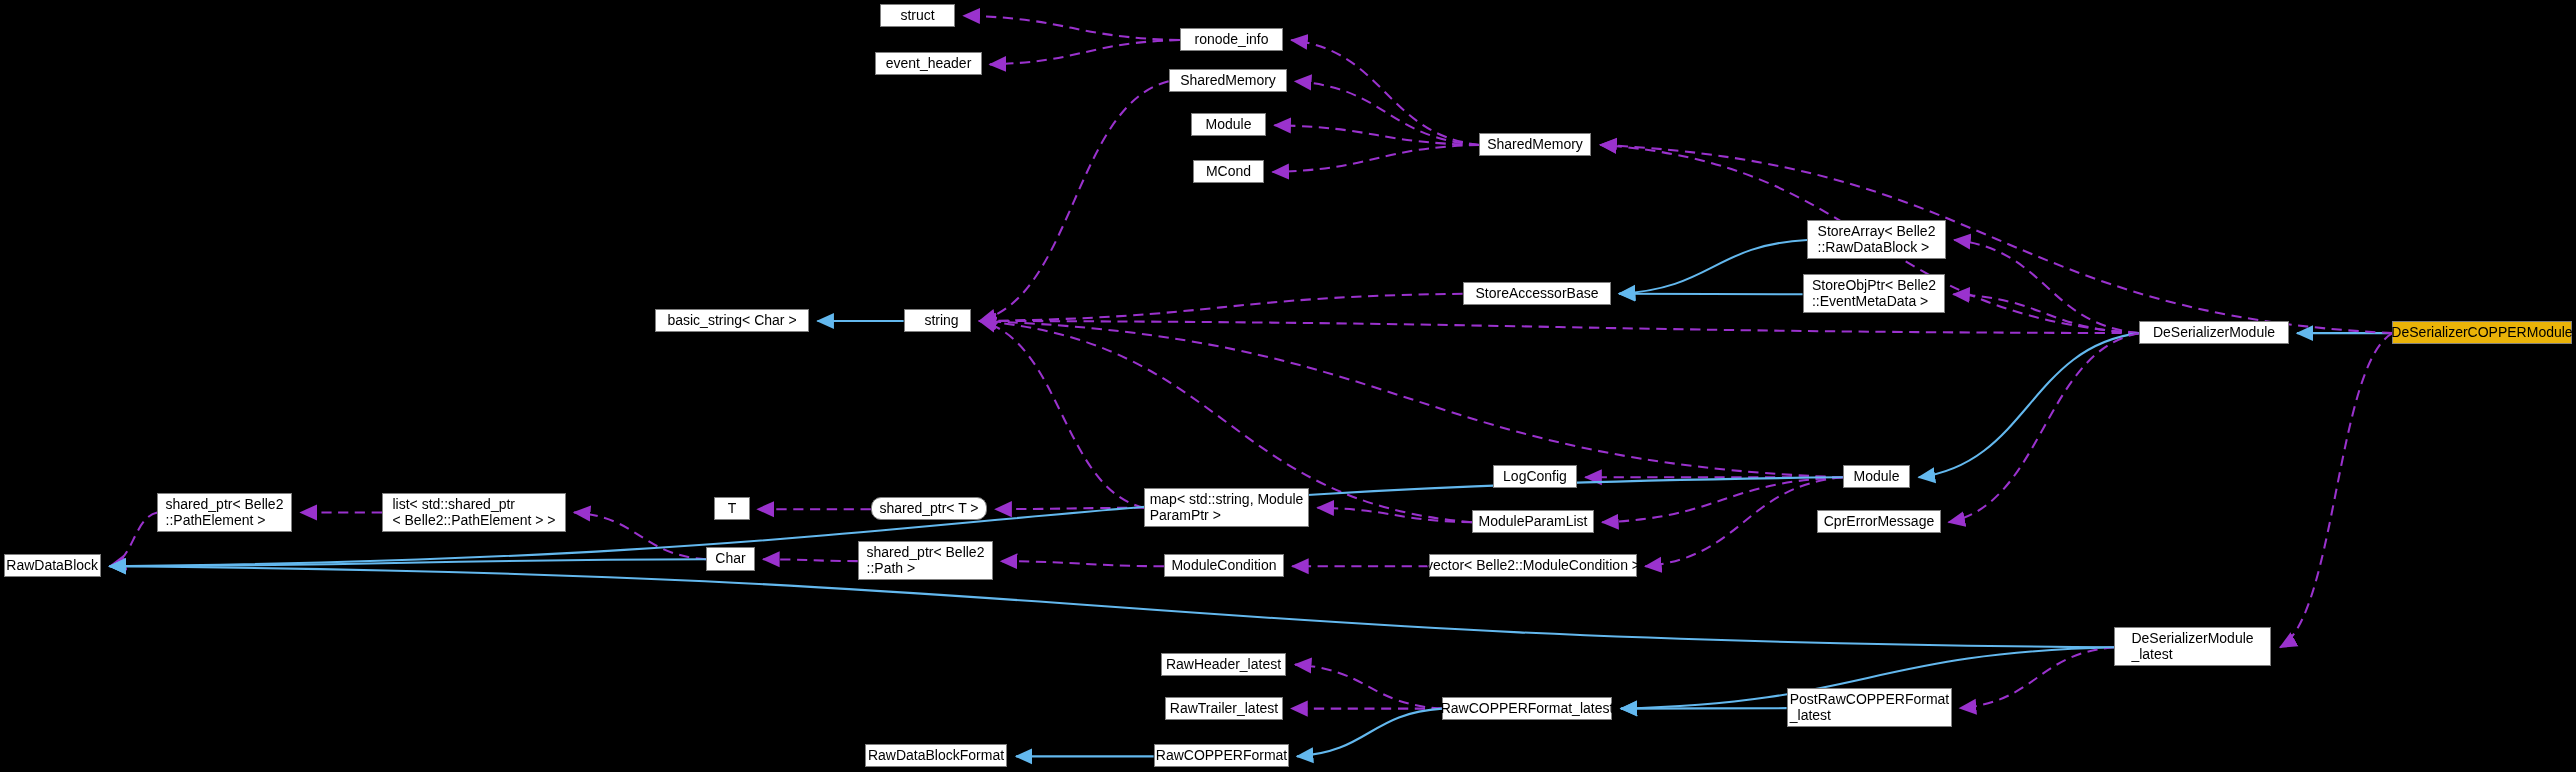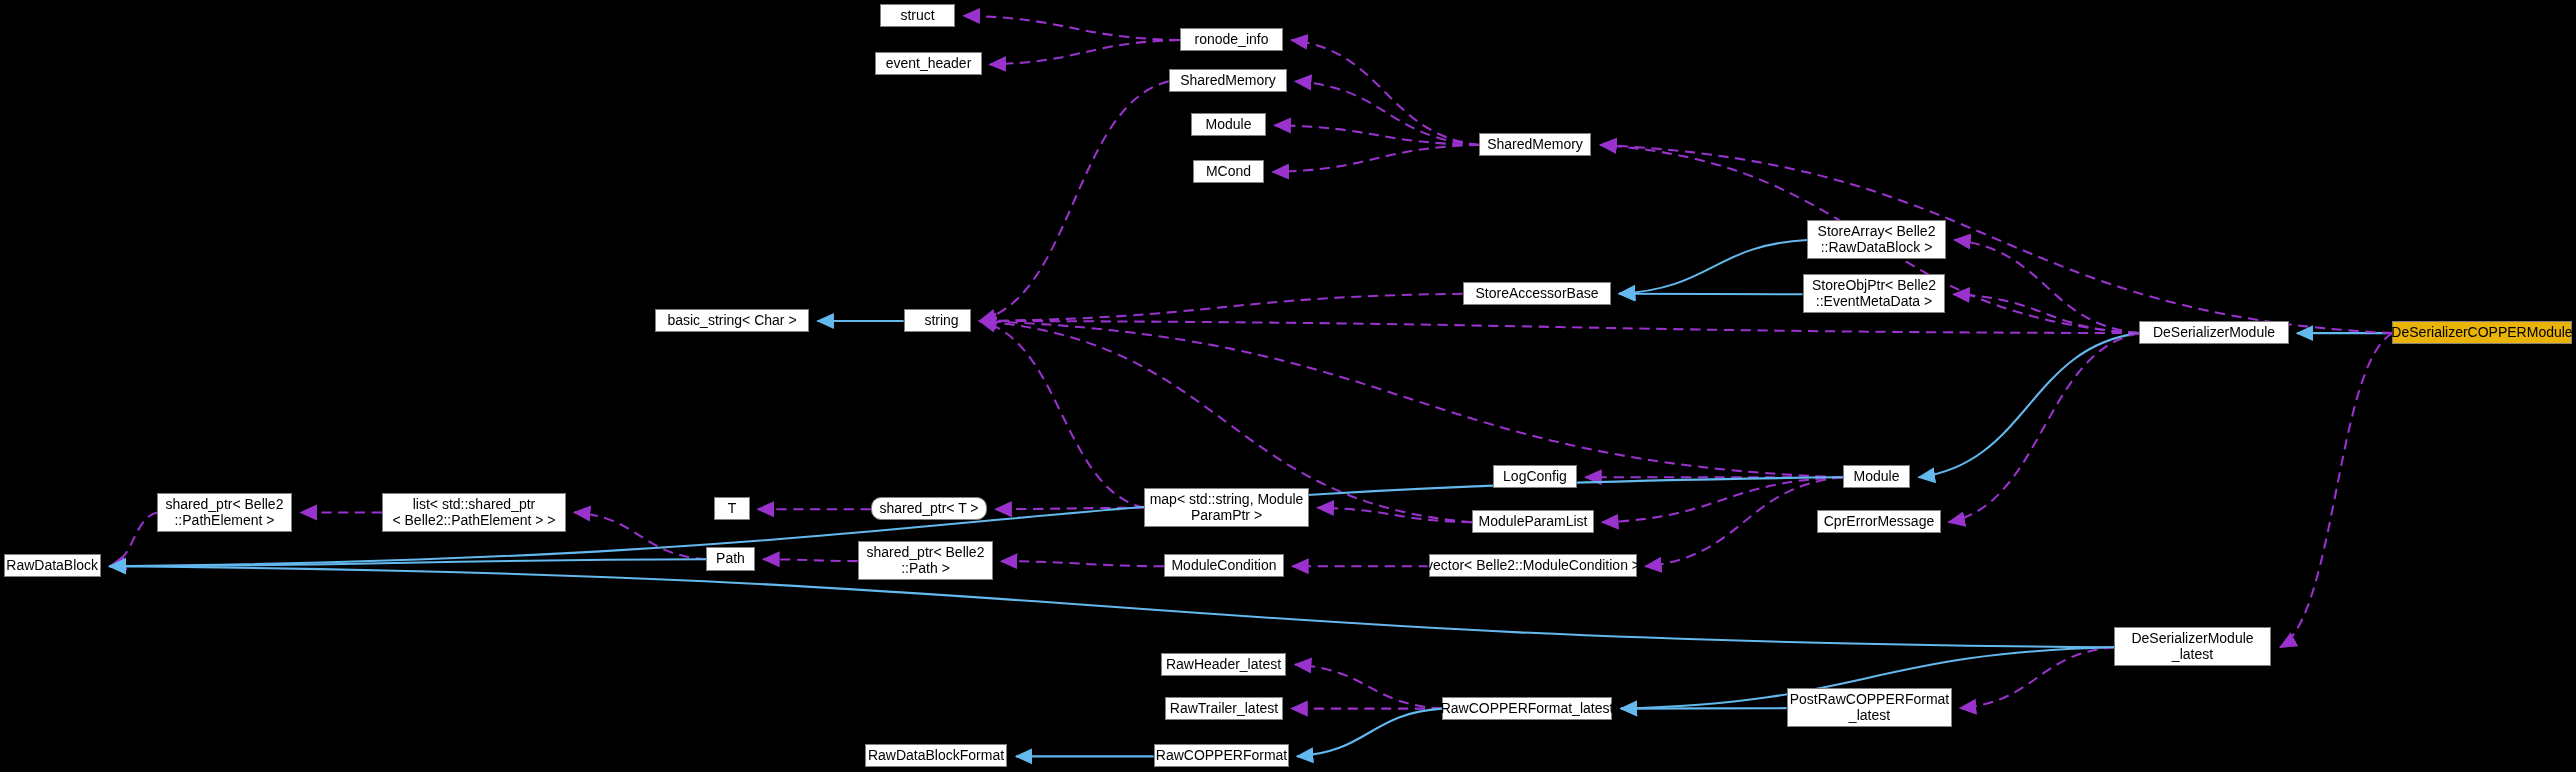--- a/index.html
+++ b/index.html
@@ -15,21 +15,20 @@
     position:absolute;
     box-sizing:border-box;
     background:#ffffff;
     border:0.9px solid #808080;
     color:#000000;
     font-size:14px;
     line-height:1.08;
     display:flex;
     align-items:center;
     justify-content:center;
-    text-align:center;
     white-space:pre;
     letter-spacing:0px;
     z-index:5;
   }
   .node.hl{background:#eab308;border:0.9px solid #808080;}
 </style>
 </head>
 <body>
 
 <div id="canvas">
@@ -112,21 +111,21 @@
 &lt; Belle2::PathElement &gt; &gt;</div>
     <div class="node" style="left: 714px; top: 497px; width: 36px; height: 23.4px;">T</div>
     <div class="node" style="left: 871px; top: 497px; width: 116px; height: 23.4px; border-radius: 10px;">shared_ptr&lt; T &gt;</div>
     <div class="node" style="left: 1144px; top: 488px; width: 165px; height: 39px;">map&lt; std::string, Module
 ParamPtr &gt;</div>
     <div class="node" style="left: 1493px; top: 465px; width: 84px; height: 23.4px;">LogConfig</div>
     <div class="node" style="left: 1843px; top: 465px; width: 67px; height: 23.4px;">Module</div>
     <div class="node" style="left: 1472px; top: 510px; width: 122px; height: 23.4px;">ModuleParamList</div>
     <div class="node" style="left: 1817px; top: 510px; width: 124px; height: 23.4px;">CprErrorMessage</div>
     <div class="node" style="left: 3.7px; top: 554px; width: 97px; height: 23.4px;">RawDataBlock</div>
-    <div class="node" style="left: 706px; top: 547px; width: 49px; height: 24px;">Path</div>
+    <div class="node" style="left: 706px; top: 547px; width: 49px; height: 24px;">Char</div>
     <div class="node" style="left: 858px; top: 541px; width: 135px; height: 39px;">shared_ptr&lt; Belle2
 ::Path &gt;</div>
     <div class="node" style="left: 1164px; top: 554px; width: 120px; height: 23.4px;">ModuleCondition</div>
     <div class="node" style="left: 1429px; top: 554px; width: 208px; height: 23.4px;">vector&lt; Belle2::ModuleCondition &gt;</div>
     <div class="node" style="left: 2114px; top: 627px; width: 157px; height: 39px;">DeSerializerModule
 _latest</div>
     <div class="node" style="left: 1161px; top: 653px; width: 125px; height: 23.4px;">RawHeader_latest</div>
     <div class="node" style="left: 1442px; top: 697px; width: 170px; height: 23.4px;">RawCOPPERFormat_latest</div>
     <div class="node" style="left: 1787px; top: 688px; width: 165px; height: 39px;">PostRawCOPPERFormat
 _latest</div>

